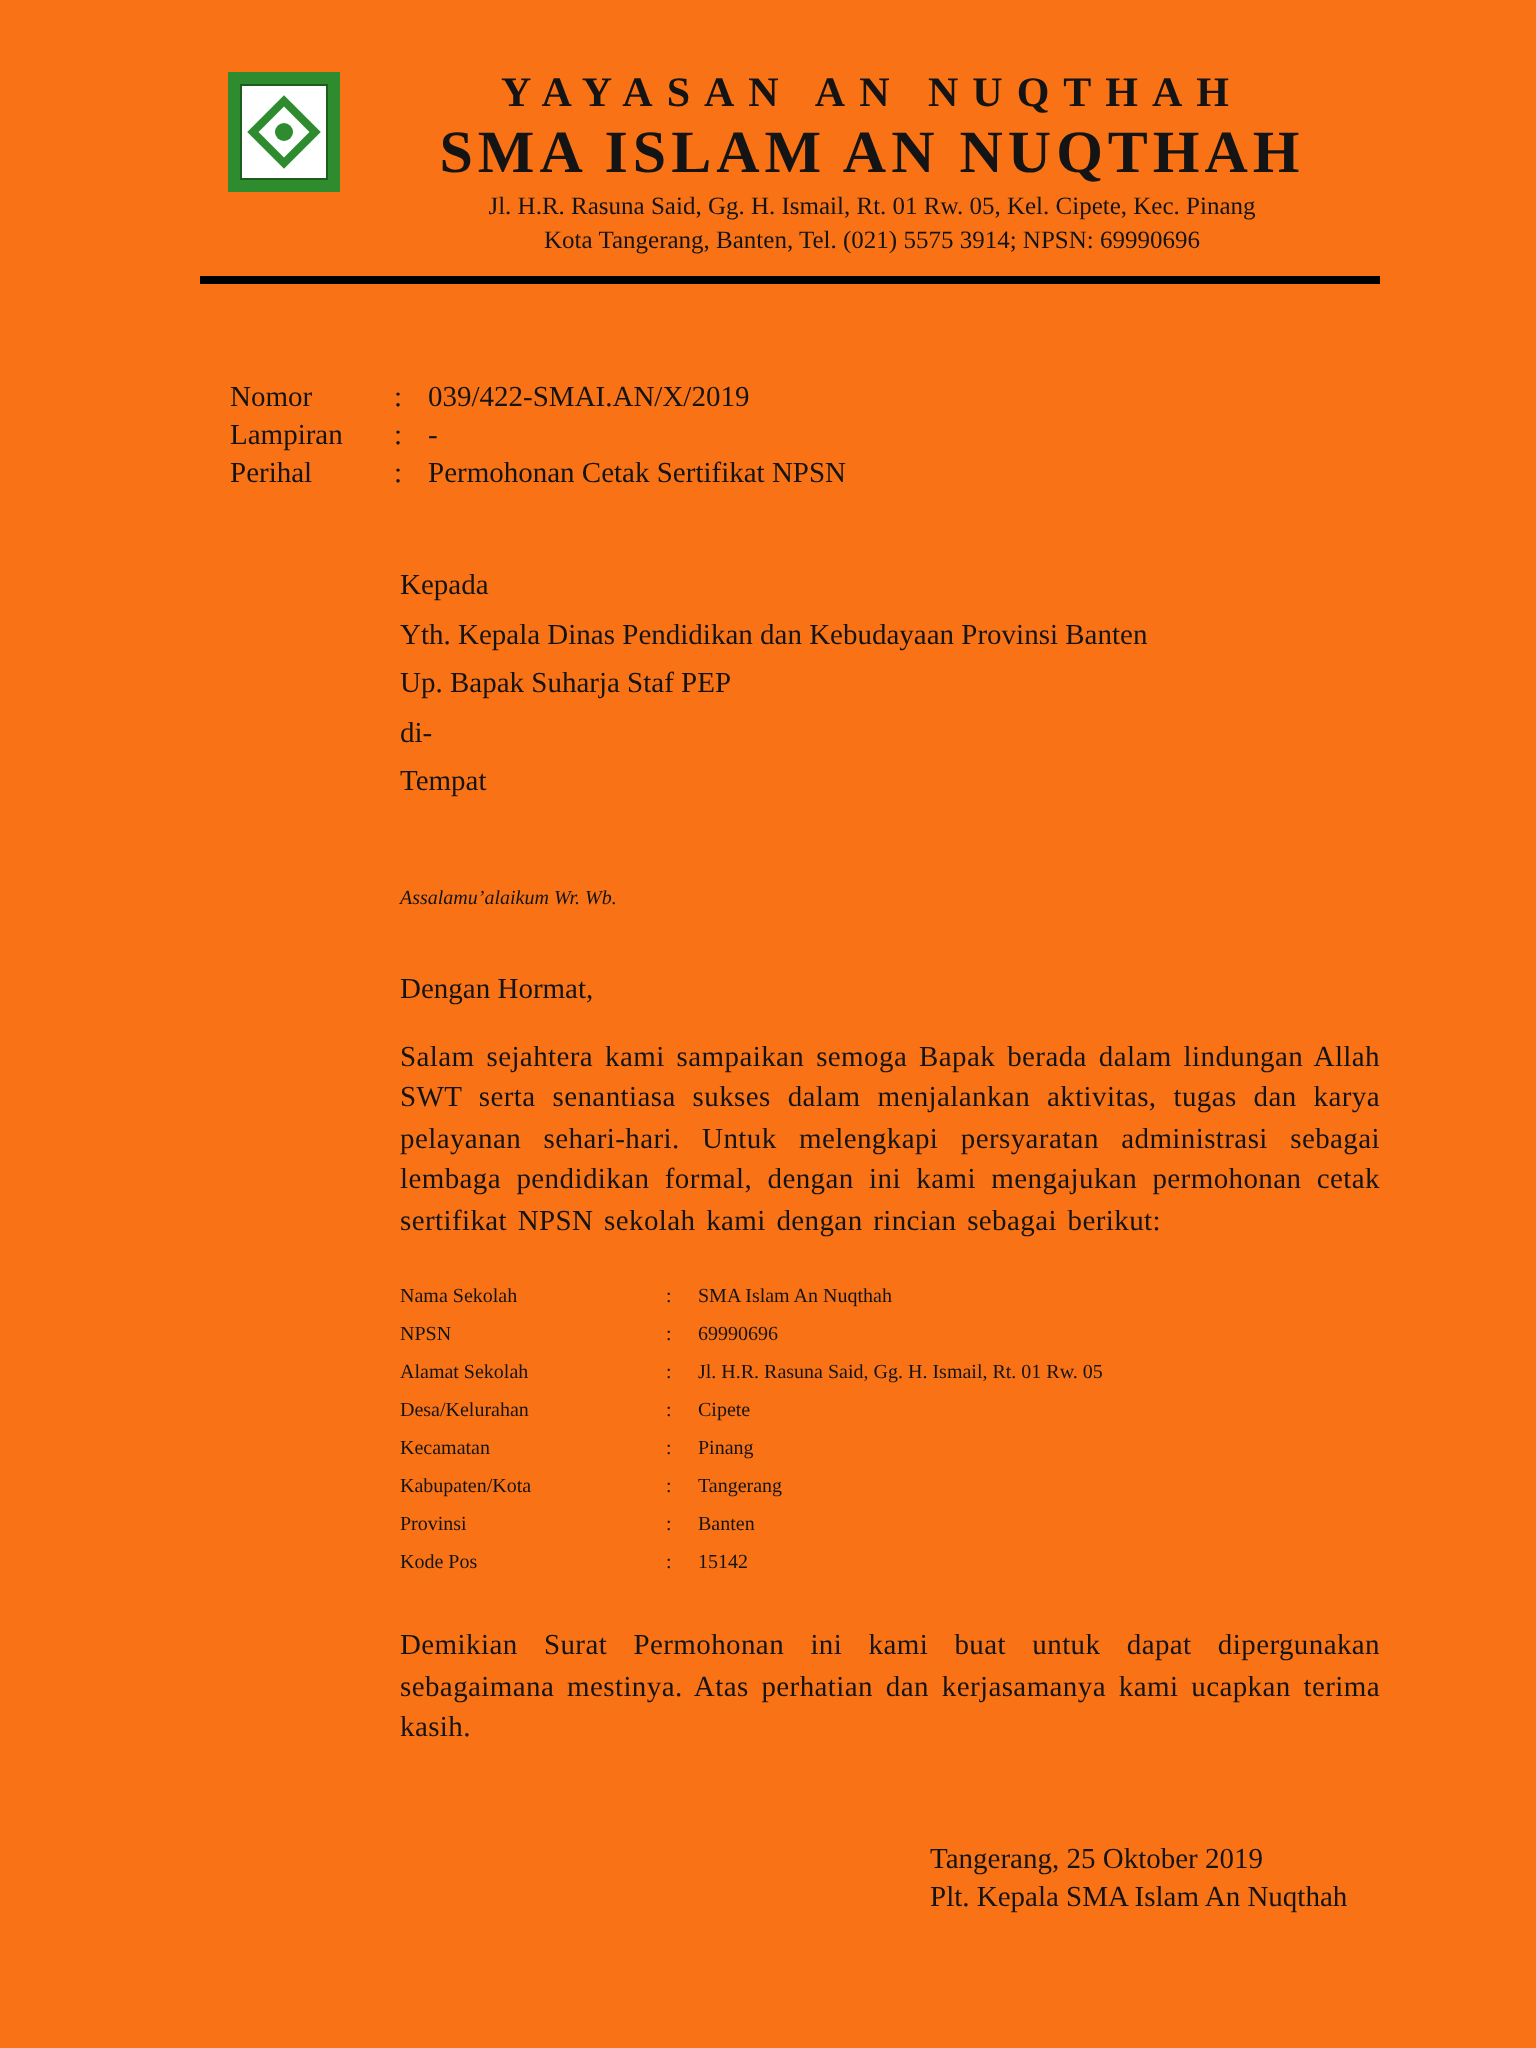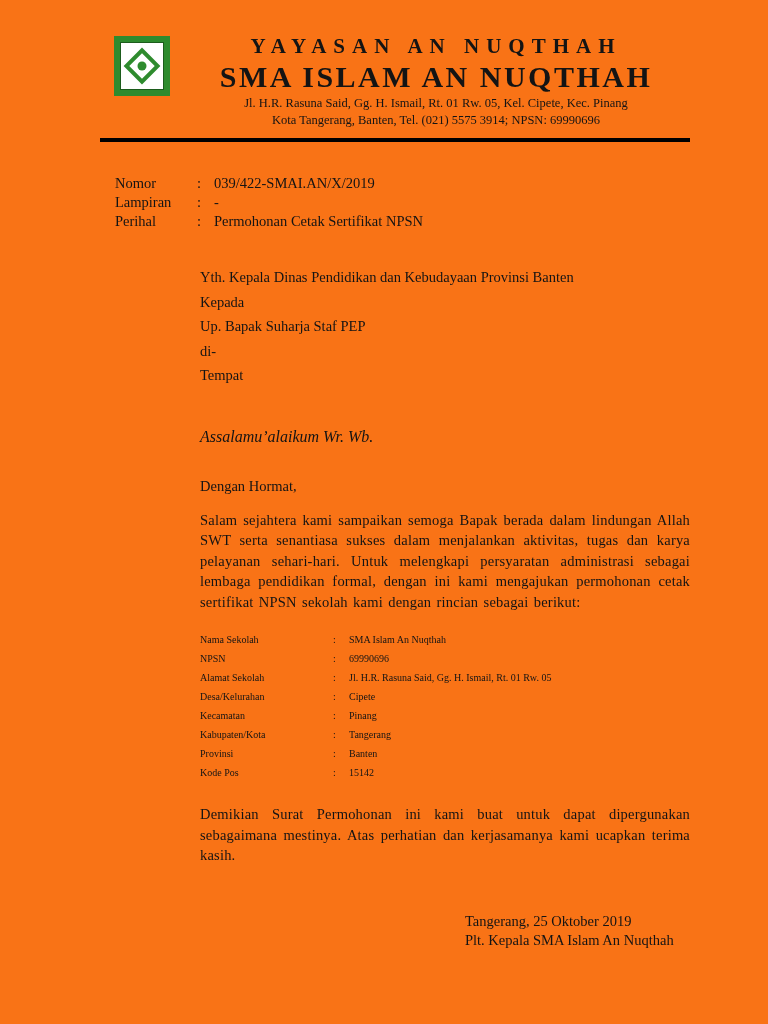--- a/index.html
+++ b/index.html
@@ -61,30 +61,30 @@
   .school-name {
     font-size: 30px;
     font-weight: bold;
     letter-spacing: 2.5px;
     margin-top: 1px;
     white-space: nowrap;
   }
   .addr { font-size: 12.5px; line-height: 16px; margin-top: 1px; white-space: nowrap; }
 
   
-  .meta { margin: 32px 0 0 15px; font-size: 14.5px; }
+  .meta { margin: 48px 0 0 15px; font-size: 14.5px; }
   .meta-row { display: grid; grid-template-columns: 82px 17px 1fr; line-height: 19px; }
 
   
   .indent { margin-left: 100px; }
 
   .recipient { margin-top: 34px; font-size: 14.5px; }
   .recipient-line { line-height: 24.5px; }
 
-  .salutation { font-style: italic; font-size: 16px; }
+  .salutation { font-style: italic; font-size: 10px; }
   .opening-salutation { margin-top: 40px; }
   .greeting { margin-top: 32px; font-size: 14.5px; }
 
   .paragraph {
     margin-top: 15px;
     font-size: 14.5px;
     line-height: 20.5px;
     text-align: justify;
     letter-spacing: 0.2px;
     word-spacing: 1.5px;
@@ -134,22 +134,22 @@
     <div class="meta-row">
       <span>Perihal</span>
       <span>:</span>
       <span>Permohonan Cetak Sertifikat NPSN</span>
     </div>
   </div>
 
   <div class="indent">
 
     <div class="recipient">
+      <div class="recipient-line">Kepada</div>
       <div class="recipient-line">Yth. Kepala Dinas Pendidikan dan Kebudayaan Provinsi Banten</div>
-      <div class="recipient-line">Kepada</div>
       <div class="recipient-line">Up. Bapak Suharja Staf PEP</div>
       <div class="recipient-line">di-</div>
       <div class="recipient-line">Tempat</div>
     </div>
 
     <div class="salutation opening-salutation">Assalamu’alaikum Wr. Wb.</div>
     <div class="greeting">Dengan Hormat,</div>
 
     <div class="paragraph">Salam sejahtera kami sampaikan semoga Bapak berada dalam lindungan Allah SWT serta senantiasa sukses dalam menjalankan aktivitas, tugas dan karya pelayanan sehari-hari. Untuk melengkapi persyaratan administrasi sebagai lembaga pendidikan formal, dengan ini kami mengajukan permohonan cetak sertifikat NPSN sekolah kami dengan rincian sebagai berikut:</div>
 

